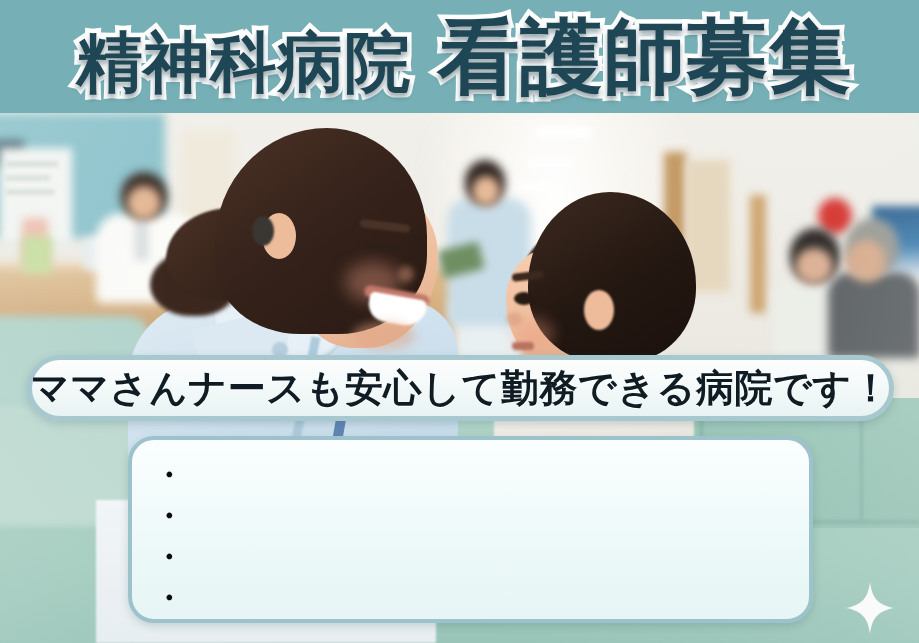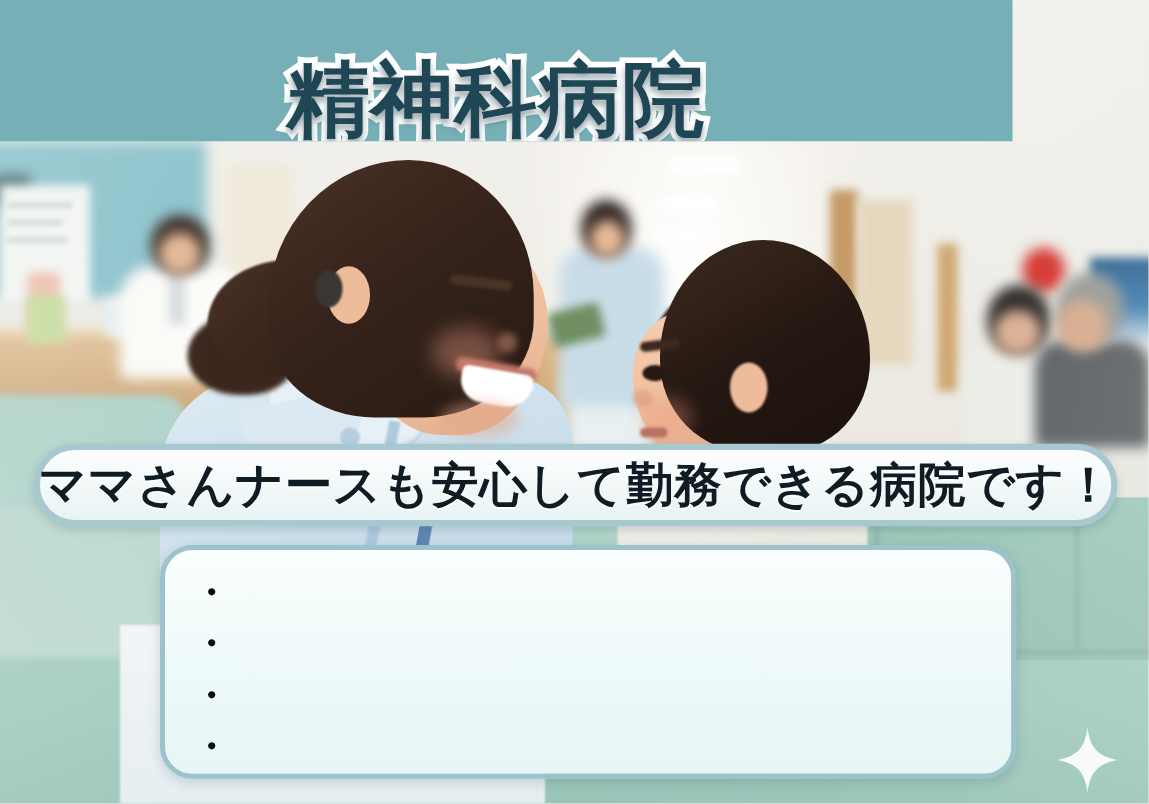--- a/index.html
+++ b/index.html
@@ -521,25 +521,25 @@
     position: absolute;
     left: 0; top: 0; width: 919px; height: 643px;
     pointer-events: none;
     background: radial-gradient(ellipse at 50% 42%, rgba(255,255,255,0) 45%, rgba(230,240,240,.25) 100%);
   }
 
   
   .header-bar {
     position: absolute;
     left: 0; top: 0;
-    width: 810px;
+    width: 919px;
     height: 113px;
     background: #76b0b6;
     display: flex;
-    align-items: flex-end;
+    align-items: center;
     justify-content: center;
     overflow: hidden;
   }
   .header-title {
     white-space: nowrap;
     line-height: 1;
     display: flex;
     align-items: baseline;
     padding-left: 10px;
   }
@@ -735,20 +735,21 @@
   <div class="sparkle">
     <svg viewBox="0 0 48 52" width="48" height="52" aria-hidden="true">
       <path d="M24 0 C26 16 32 23 48 26 C32 29 26 36 24 52 C22 36 16 29 0 26 C16 23 22 16 24 0 Z" fill="#ffffff" opacity="0.92"></path>
     </svg>
   </div>
 
   <div class="header-bar">
     <div class="header-title">
       <span class="ht-seg small">精神科病院</span>
       <span class="ht-seg gap"></span>
+      <span class="ht-seg big">看護師募集</span>
     </div>
   </div>
 
   <div class="banner">
     <span class="banner-text">ママさんナースも安心して勤務できる病院です！</span>
   </div>
 
   <div class="bullets">
     <div class="bullet-row">
       <span class="bullet-dot">・</span>

